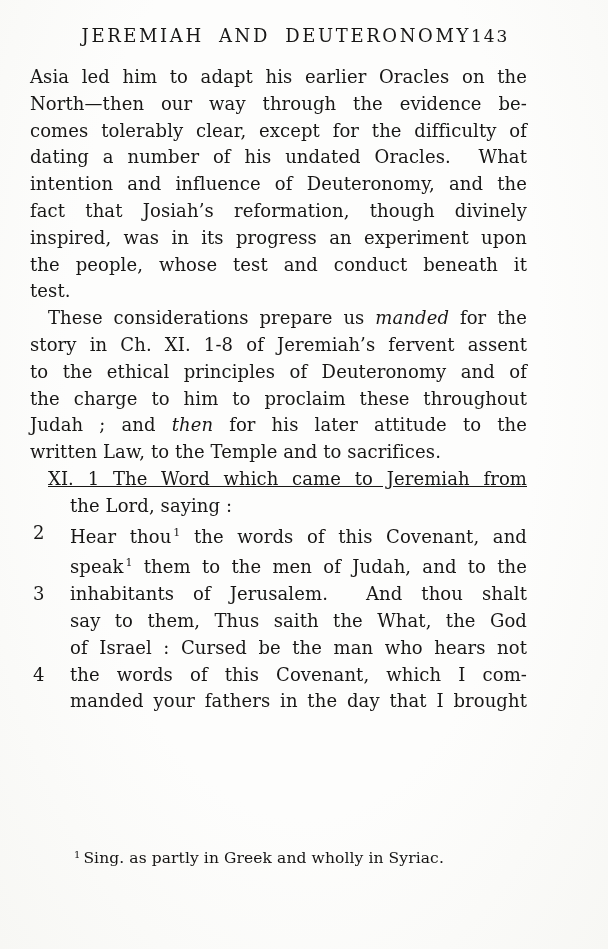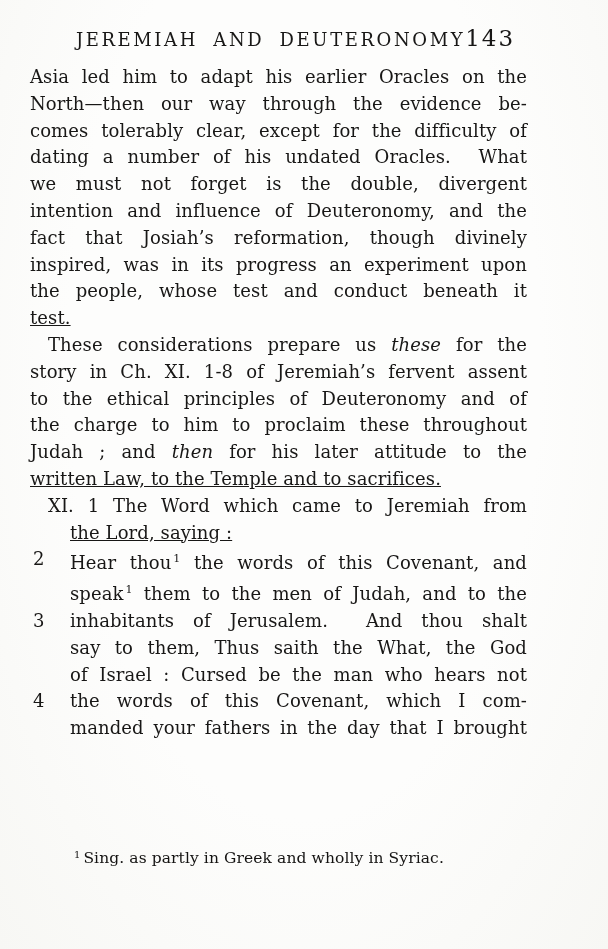--- a/index.html
+++ b/index.html
@@ -22,43 +22,42 @@
     box-sizing: border-box;
     padding-left: 34px;
     text-align: center;
     font-size: 18px;
     letter-spacing: 2.6px;
     word-spacing: 7px;
     white-space: nowrap;
   }
   .pagenum {
     letter-spacing: 2px;
-    font-size: 23px;
+    font-size: 17px;
   }
   .body {
     position: absolute;
     top: 64px;
     left: 30px;
     width: 497px;
     font-size: 18px;
     line-height: 26.8px;
     letter-spacing: 0.1px;
   }
   .line {
     text-align: justify;
     text-align-last: justify;
     min-height: 26.8px;
   }
   .line.nojust {
     text-align: left;
     text-align-last: left;
-    text-decoration: underline;
   }
   .line.first { text-indent: 18px; }
-  .line.v1 { padding-left: 18px; }
+  .line.v1 { padding-left: 18px; text-decoration: underline; }
   .line.vn { position: relative; padding-left: 40px; }
   .line.vc { padding-left: 40px; text-align: right; }
   .vnum { position: absolute; left: 3px; top: 0; }
   .i { font-style: italic; }
   .sup {
     font-size: 11px;
     vertical-align: 7px;
     margin-left: 2px;
     letter-spacing: 0;
   }
@@ -82,27 +81,26 @@
 <div class="page">
   <div class="header">
     <span class="htitle">JEREMIAH AND DEUTERONOMY</span><span class="pagenum">143</span>
   </div>
 
   <div class="body">
       <div class="line p"><span>Asia led him to adapt his earlier Oracles on the</span></div>
       <div class="line p"><span>North—then our way through the evidence be-</span></div>
       <div class="line p"><span>comes tolerably clear, except for the difficulty of</span></div>
       <div class="line p"><span>dating a number of his undated Oracles.&nbsp; What</span></div>
-      <div class="line p"><span>we must not forget is the double, divergent</span></div>
       <div class="line p"><span>intention and influence of Deuteronomy, and the</span></div>
       <div class="line p"><span>fact that Josiah’s reformation, though divinely</span></div>
       <div class="line p"><span>inspired, was in its progress an experiment upon</span></div>
       <div class="line p"><span>the people, whose test and conduct beneath it</span></div>
       <div class="line p nojust"><span>test.</span></div>
-      <div class="line p first"><span>These considerations prepare us </span><span class="i">these</span><span> for the</span></div>
+      <div class="line p first"><span>These considerations prepare us </span><span class="i">manded</span><span> for the</span></div>
       <div class="line p"><span>story in Ch. XI. 1-8 of Jeremiah’s fervent assent</span></div>
       <div class="line p"><span>to the ethical principles of Deuteronomy and of</span></div>
       <div class="line p"><span>the charge to him to proclaim these throughout</span></div>
       <div class="line p"><span>Judah ; and </span><span class="i">then</span><span> for his later attitude to the</span></div>
       <div class="line p nojust"><span>written Law, to the Temple and to sacrifices.</span></div>
       <div class="line v1"><span>XI. 1 The Word which came to Jeremiah from</span></div>
       <div class="line vc nojust"><span>the Lord, saying :</span></div>
       <div class="line vn"><span class="vnum">2</span><span>Hear thou</span><span class="sup">1</span><span> the words of this Covenant, and</span></div>
       <div class="line vc"><span>speak</span><span class="sup">1</span><span> them to the men of Judah, and to the</span></div>
       <div class="line vn"><span class="vnum">3</span><span>inhabitants of Jerusalem.&nbsp; And thou shalt</span></div>

